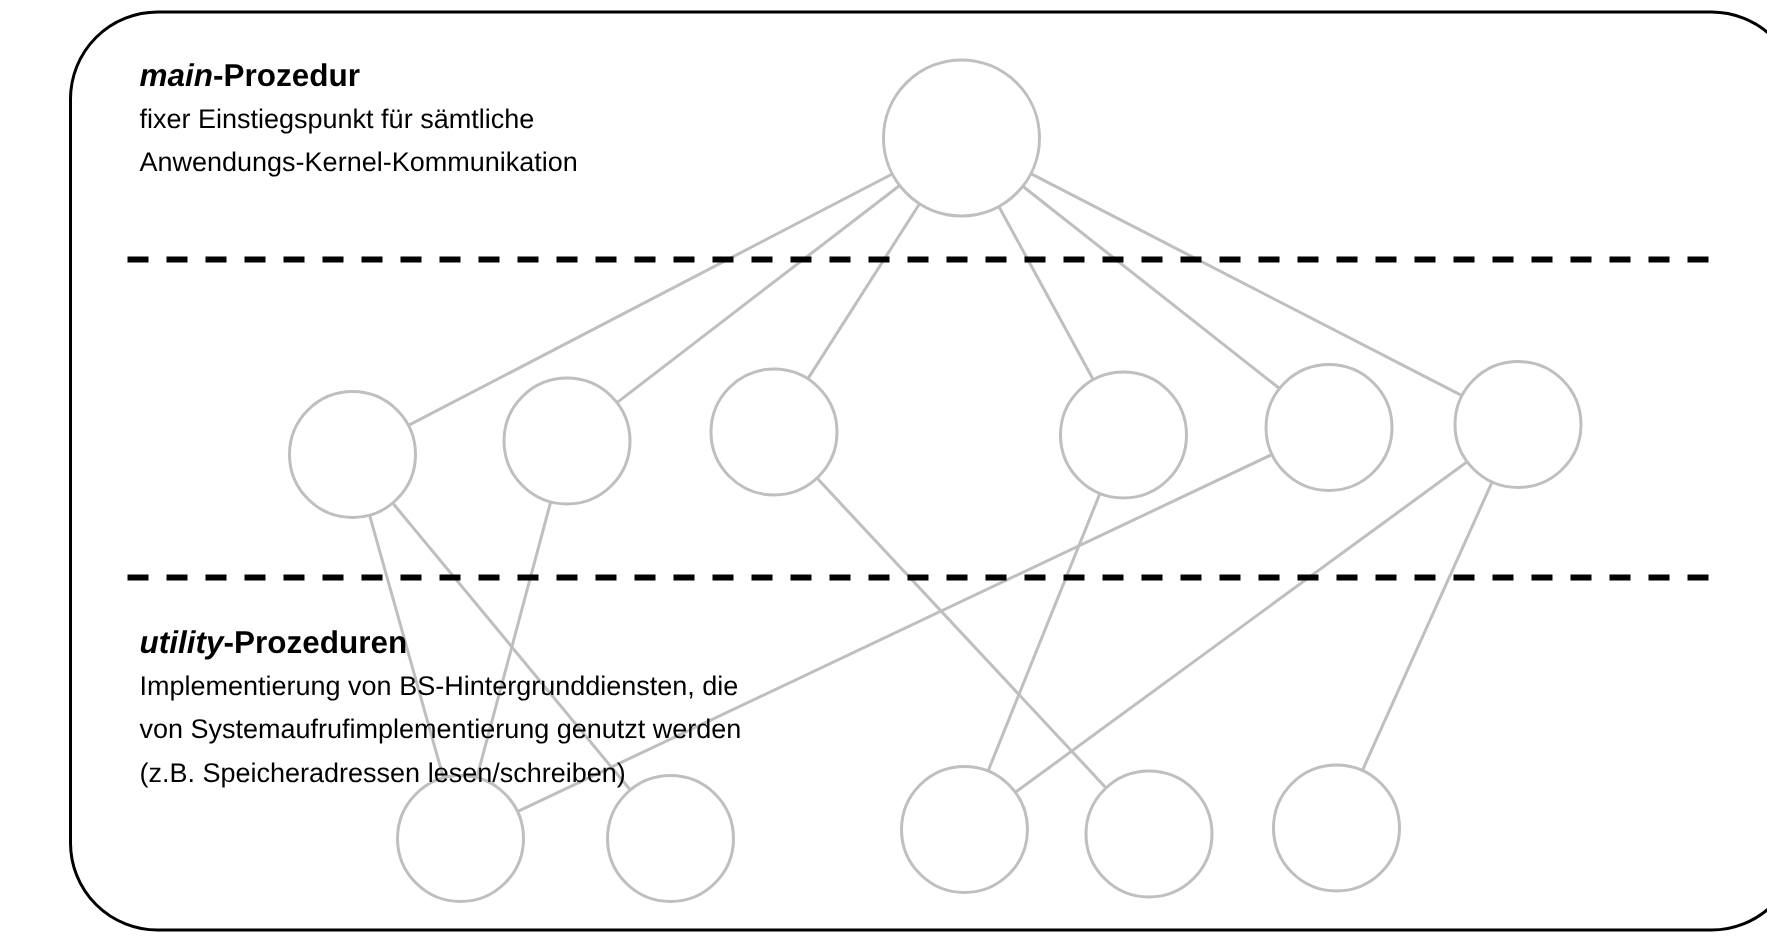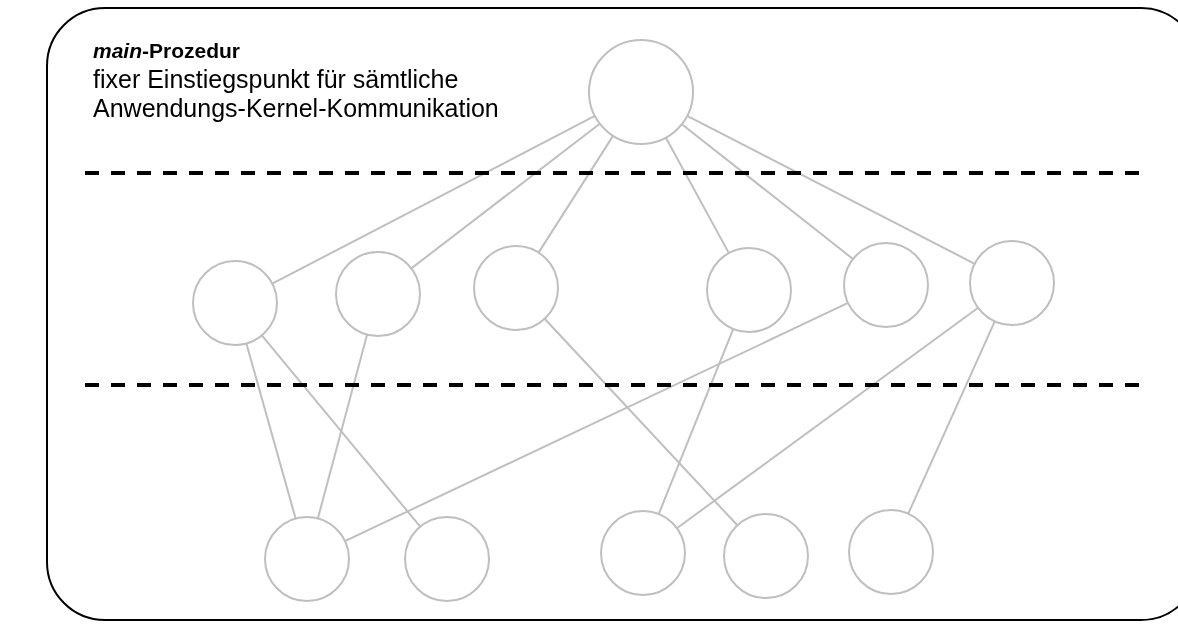--- a/index.html
+++ b/index.html
@@ -31,21 +31,21 @@
     font-size: 21px;
     font-weight: bold;
     color: #000000;
     line-height: 29px;
     white-space: nowrap;
   }
   .block-title .kw {
     font-style: italic;
   }
   .block-body {
-    font-size: 25px;
+    font-size: 18px;
     font-weight: normal;
     color: #000000;
     line-height: 29px;
     white-space: pre-line;
   }
   #block-main   { left: 58px; top: 36px; }
   #block-handler{ left: 58px; top: 202px; }
   #block-utility{ left: 58px; top: 414px; }
 </style>
 </head>
@@ -93,14 +93,22 @@
 
   <div class="text-block" id="block-main">
     <div class="block-title">
       <span class="kw">main</span><span>-Prozedur</span>
     </div>
     <div class="block-body">fixer Einstiegspunkt für sämtliche
 Anwendungs-Kernel-Kommunikation</div>
   </div>
 
 
+  <div class="text-block" id="block-utility">
+    <div class="block-title">
+      <span class="kw">utility</span><span>-Prozeduren</span>
+    </div>
+    <div class="block-body">Implementierung von BS-Hintergrunddiensten, die
+von Systemaufrufimplementierung genutzt werden
+(z.B. Speicheradressen lesen/schreiben)</div>
+  </div>
 
 </div>
 
 </body></html>

